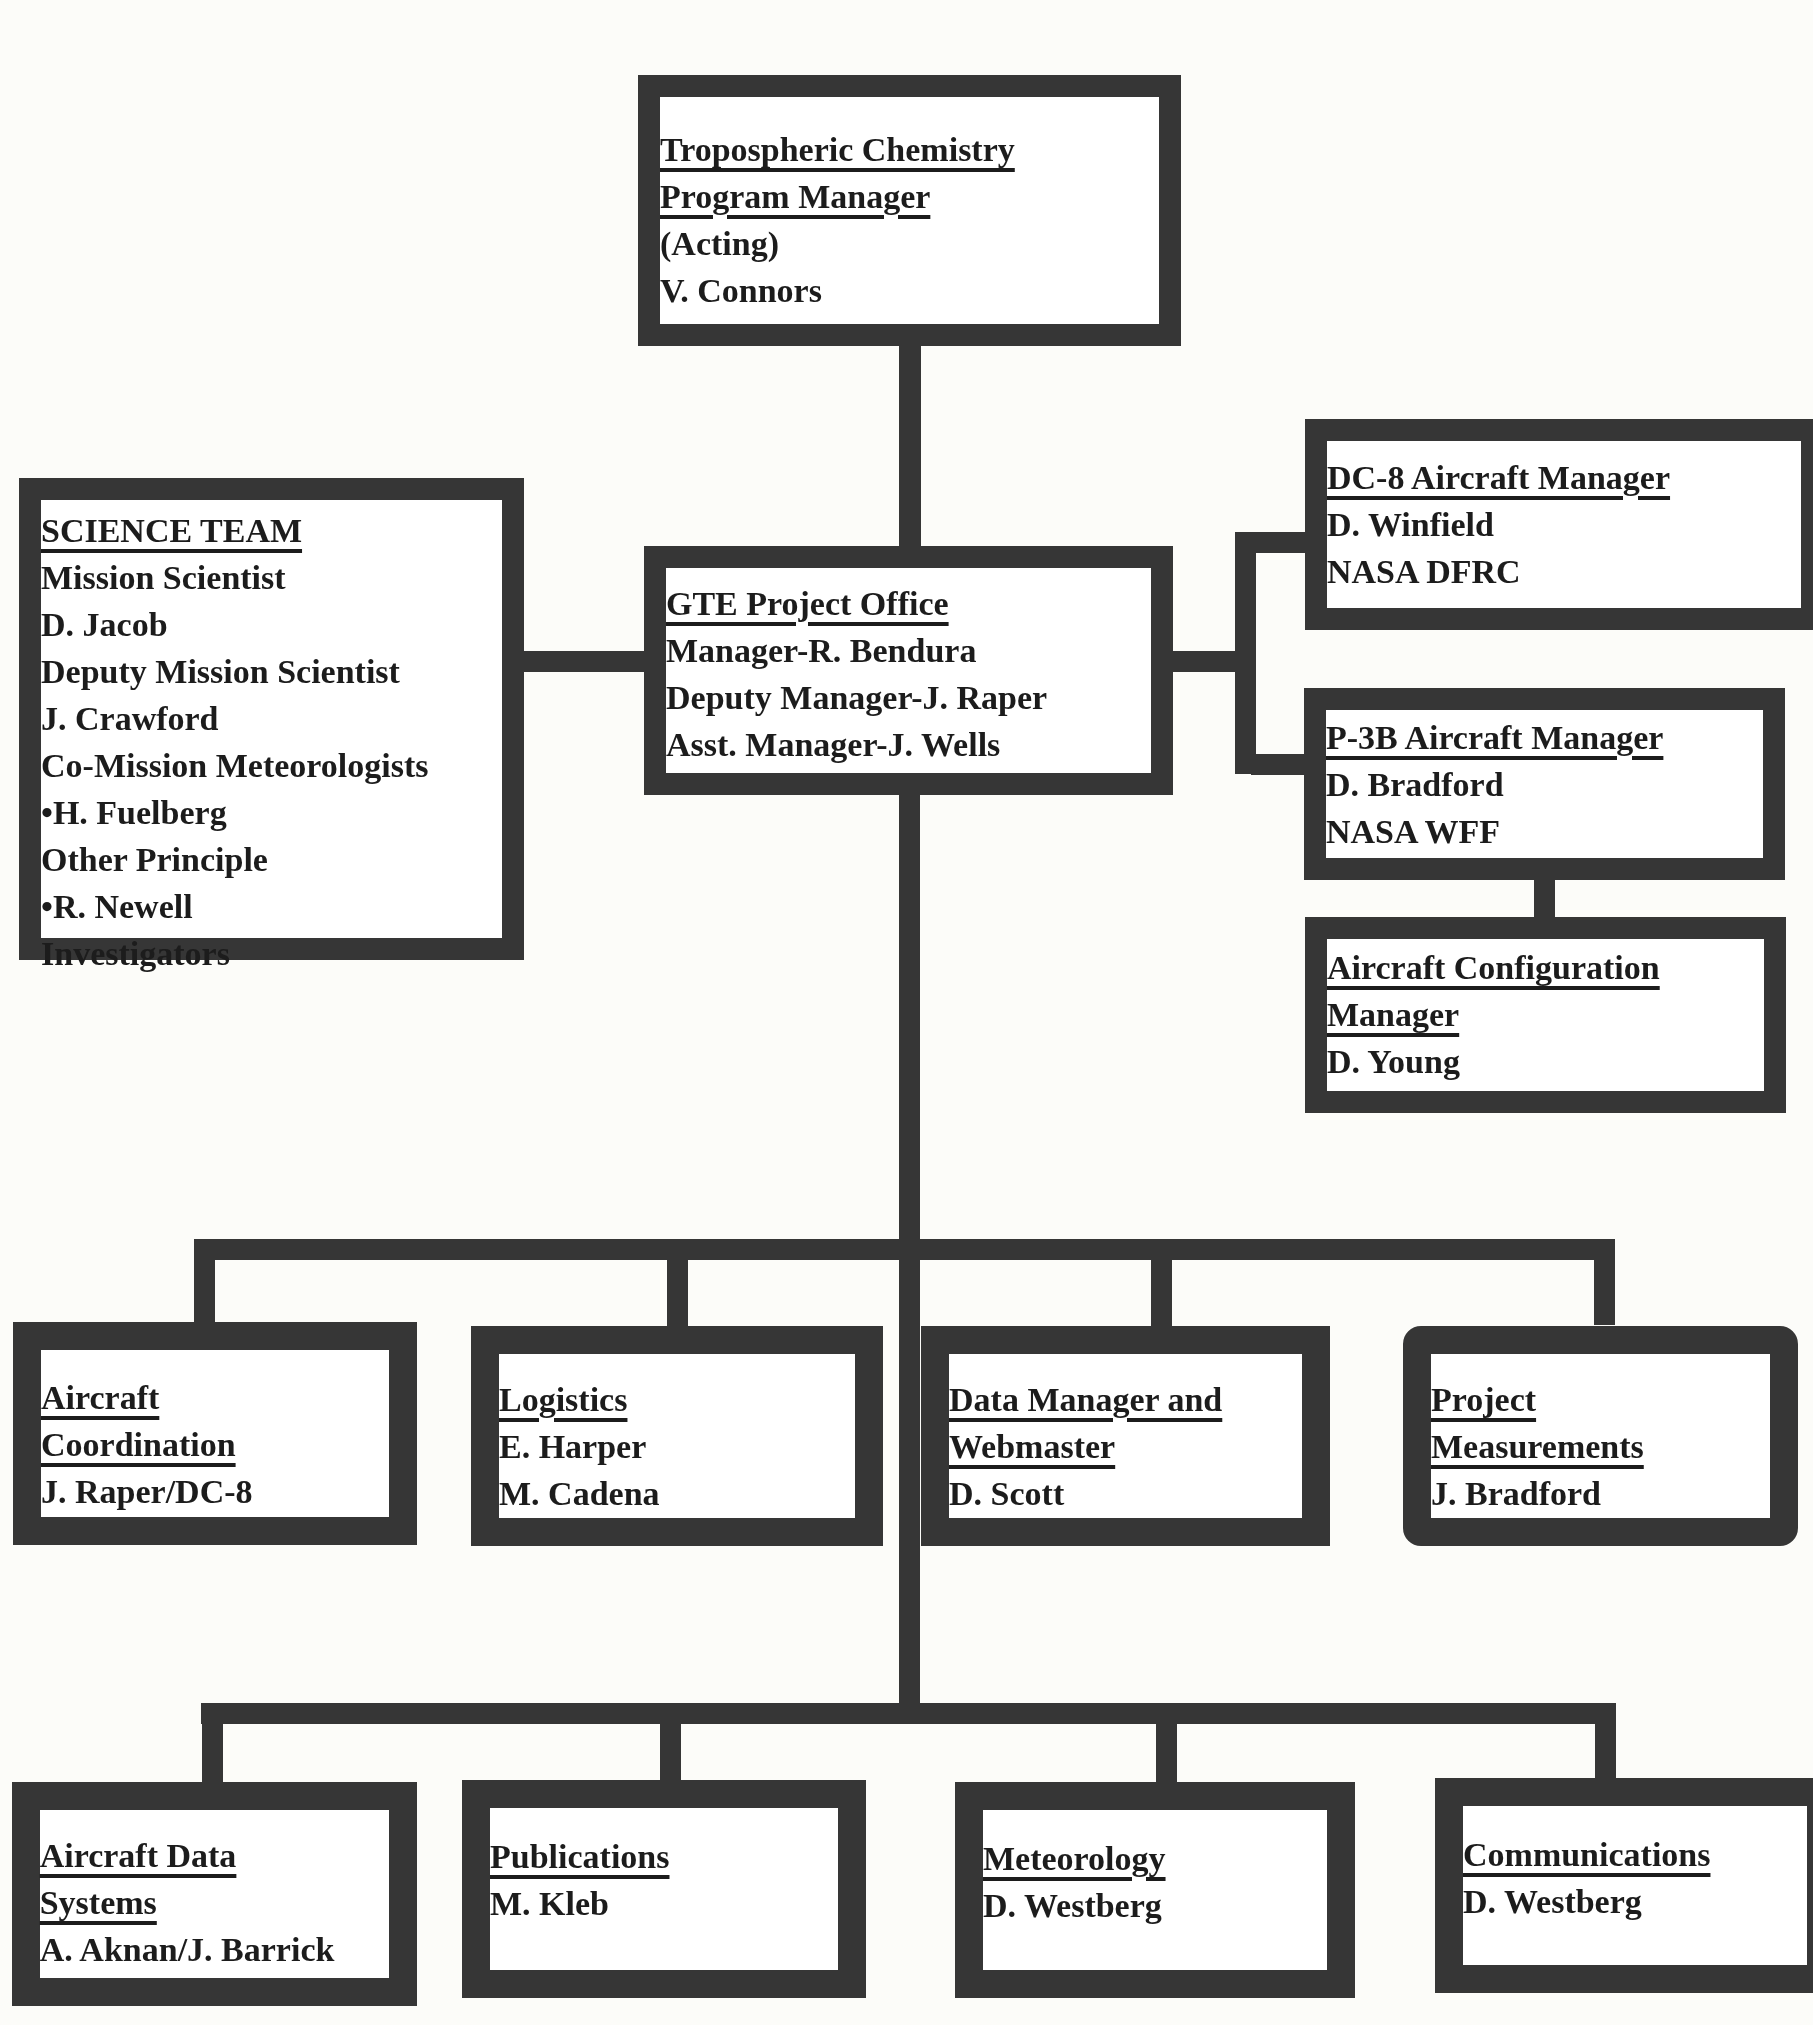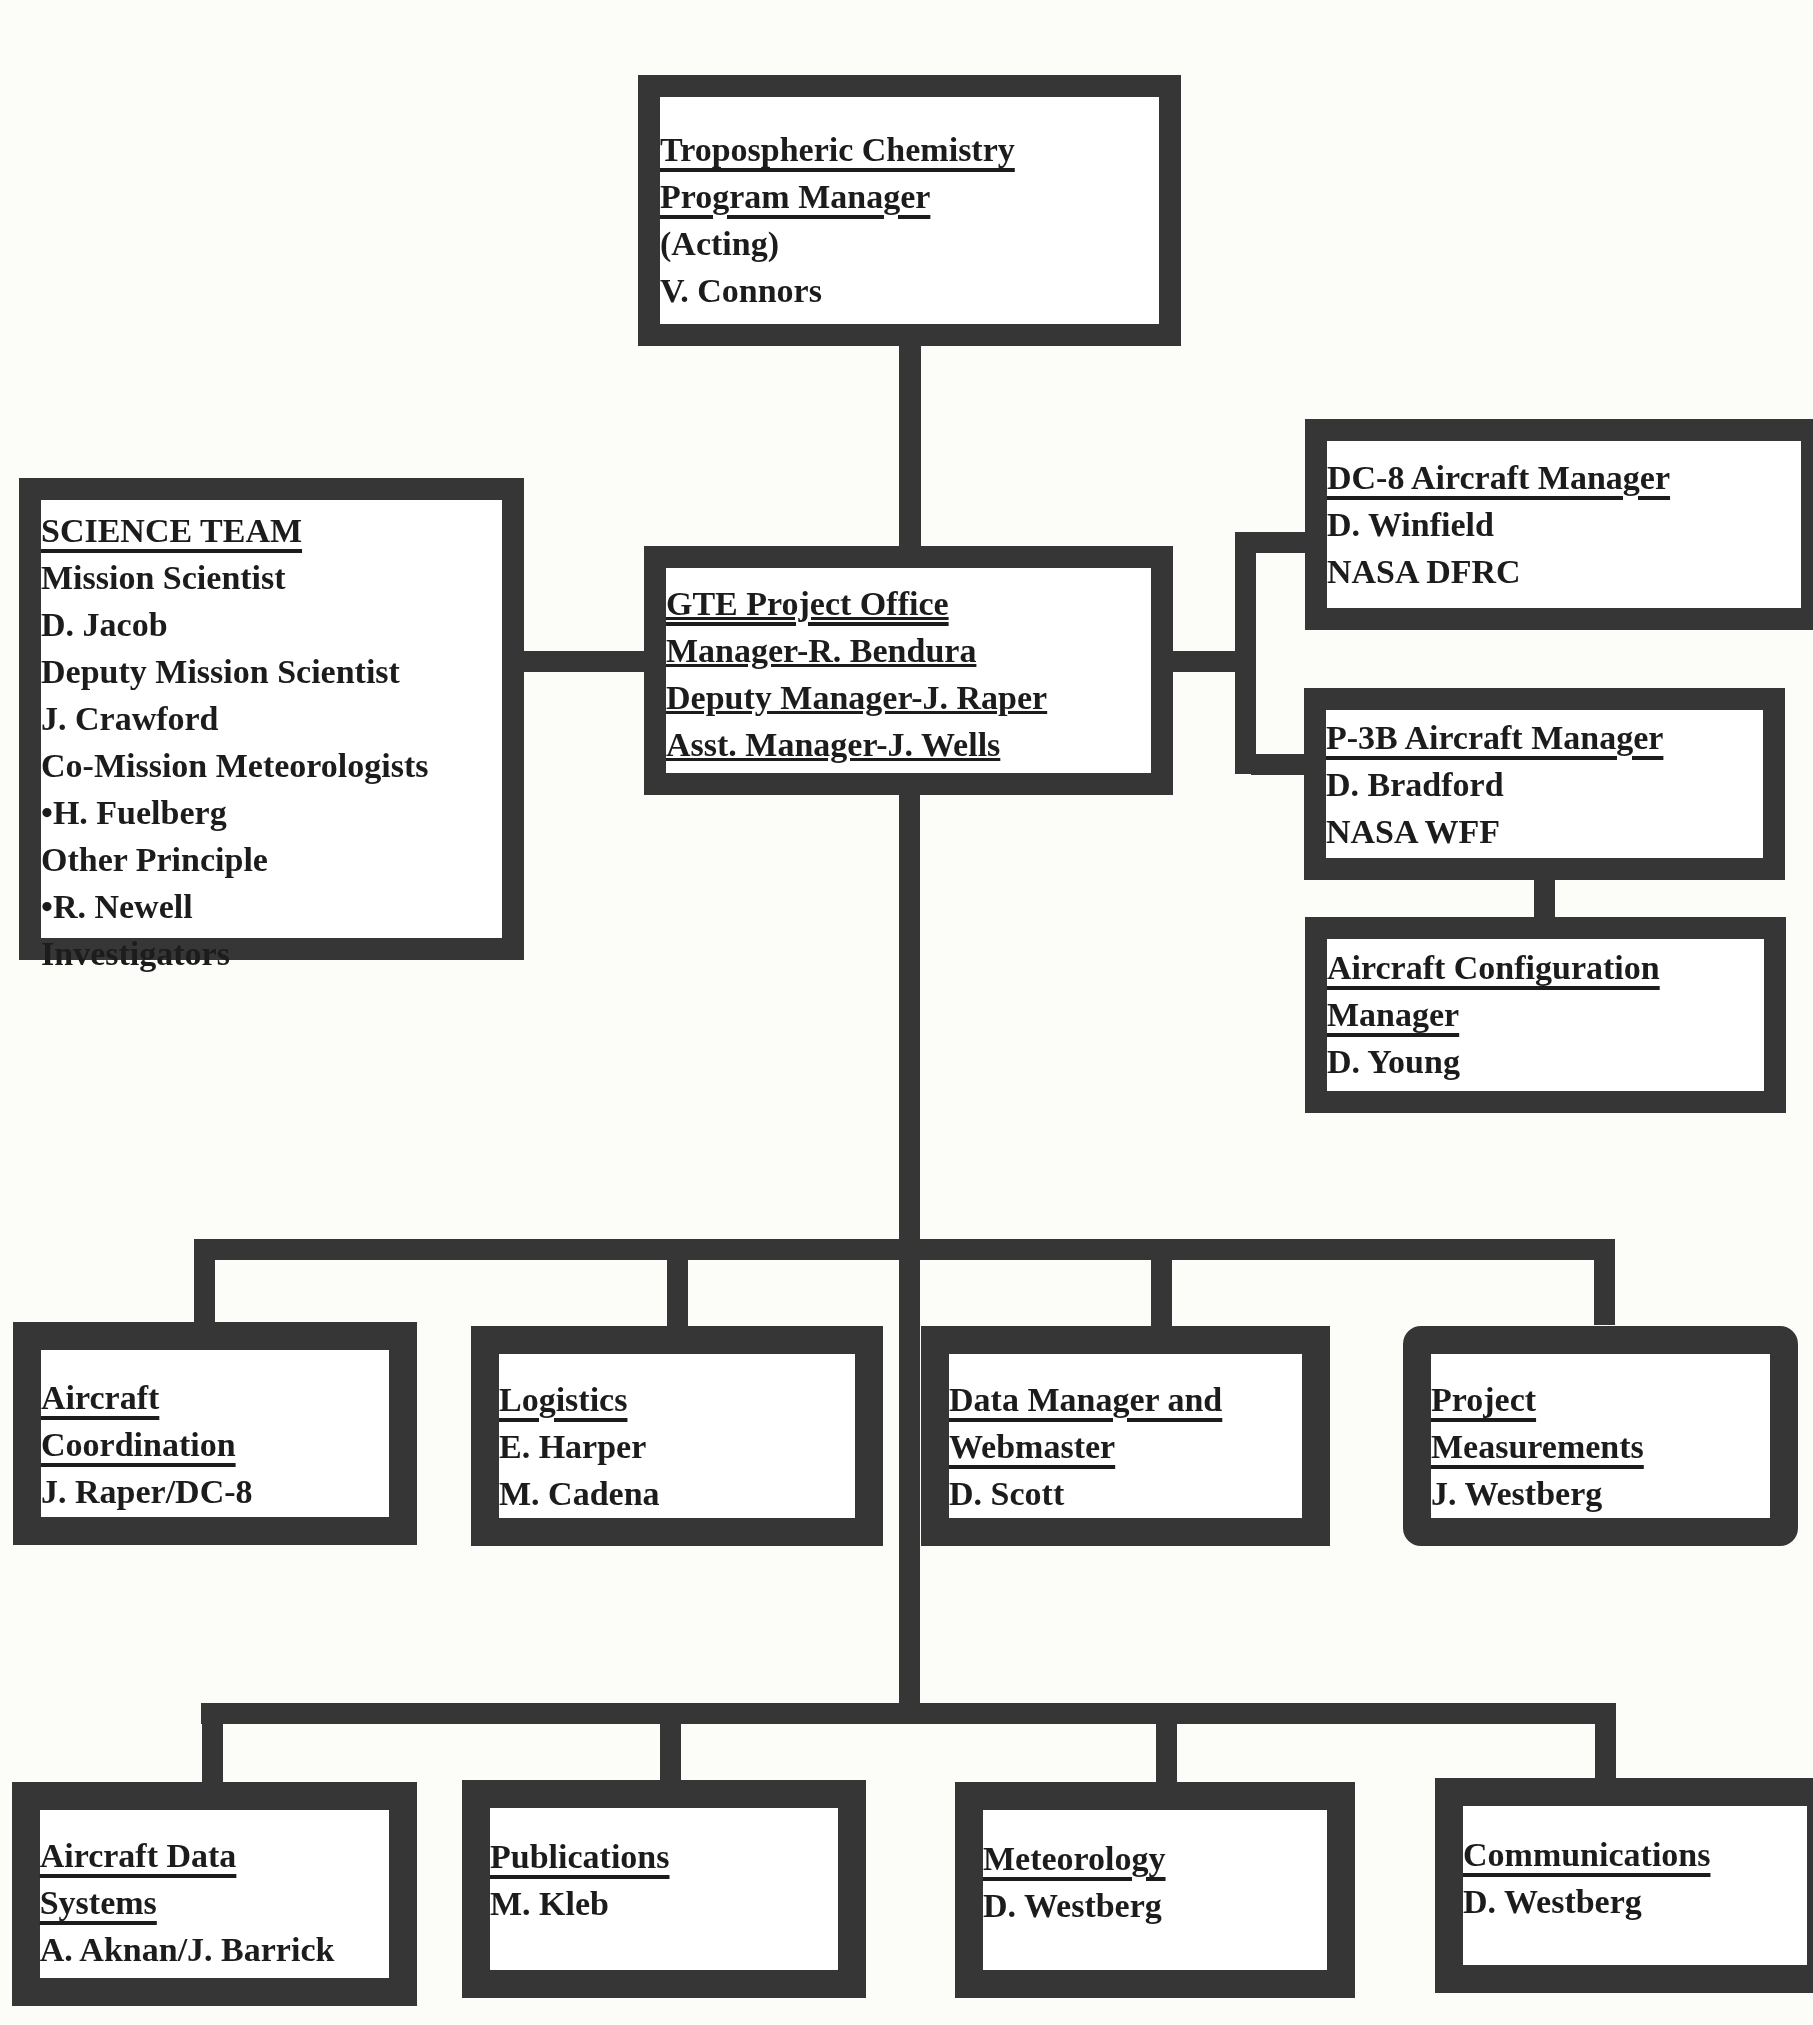--- a/index.html
+++ b/index.html
@@ -29,21 +29,21 @@
   .title{
     text-decoration:underline;
     text-decoration-thickness:3.7px;
     text-underline-offset:6.6px;
   }
   .c{position:absolute;background:#363636;}
 
   
   #b-program   {left:638px;  top:75px;  width:543px; height:271px; padding-top:29px;}
   #b-science   {left:19px;   top:478px;  width:505px; height:482px; padding-top:7.3px;}
-  #b-gte       {left:644px;  top:546px;  width:529px; height:249px; padding-top:11.7px;text-decoration:underline;}
+  #b-gte       {left:644px;  top:546px;  width:529px; height:249px; padding-top:11.7px;}
   #b-dc8       {left:1305px; top:419px;  width:518px; height:211px; padding-top:13px;}
   #b-p3b       {left:1304px; top:688px;  width:481px; height:192px; padding-top:3.7px;}
   #b-config    {left:1305px; top:917px; width:481px; height:196px; padding-top:5.1px;}
   #b-coord     {left:13px;   top:1322px; width:404px; height:223px; padding-top:23.5px;}
   #b-logistics {left:471px;  top:1326px; width:412px; height:220px; padding-top:22px;}
   #b-datamgr   {left:921px; top:1326px; width:409px; height:220px; padding-top:22px;}
   #b-projmeas  {left:1403px; top:1326px; width:395px; height:220px; padding-top:22px;border-radius:18px;}
   #b-ads       {left:11.7px;   top:1782px; width:405px; height:224px; padding-top:22px;}
   #b-pub       {left:462px;  top:1780px; width:404px; height:218px; padding-top:25px;}
   #b-met       {left:955px; top:1782px; width:400px; height:216px; padding-top:25px;}
@@ -152,21 +152,21 @@
 
   <div class="box thick" id="b-datamgr">
     <div class="line title">Data Manager and</div>
     <div class="line title">Webmaster</div>
     <div class="line">D. Scott</div>
   </div>
 
   <div class="box thick" id="b-projmeas">
     <div class="line title">Project</div>
     <div class="line title">Measurements</div>
-    <div class="line">J. Westberg</div>
+    <div class="line">J. Bradford</div>
   </div>
 
   <div class="box thick" id="b-ads">
     <div class="line title">Aircraft Data</div>
     <div class="line title">Systems</div>
     <div class="line">A. Aknan/J. Barrick</div>
   </div>
 
   <div class="box thick" id="b-pub">
     <div class="line title">Publications</div>

